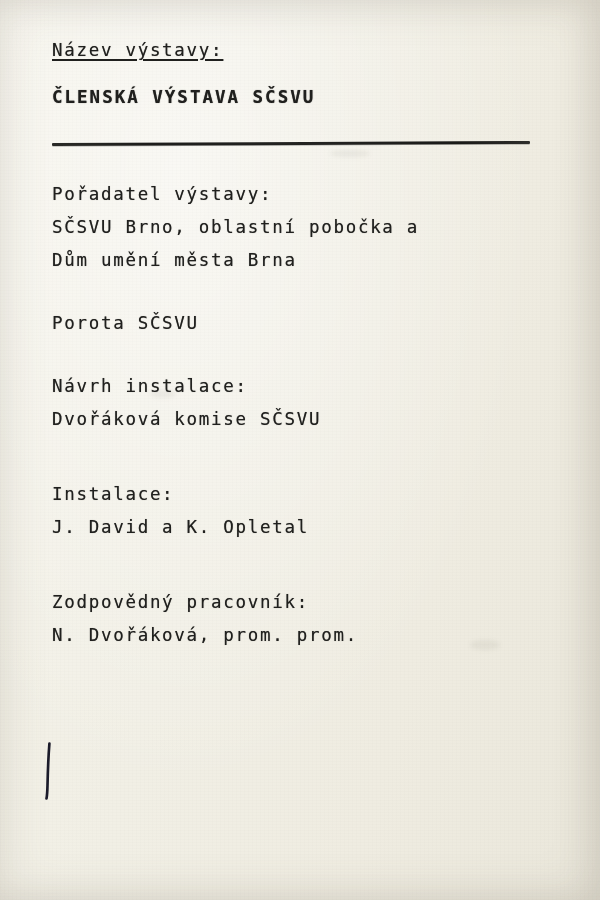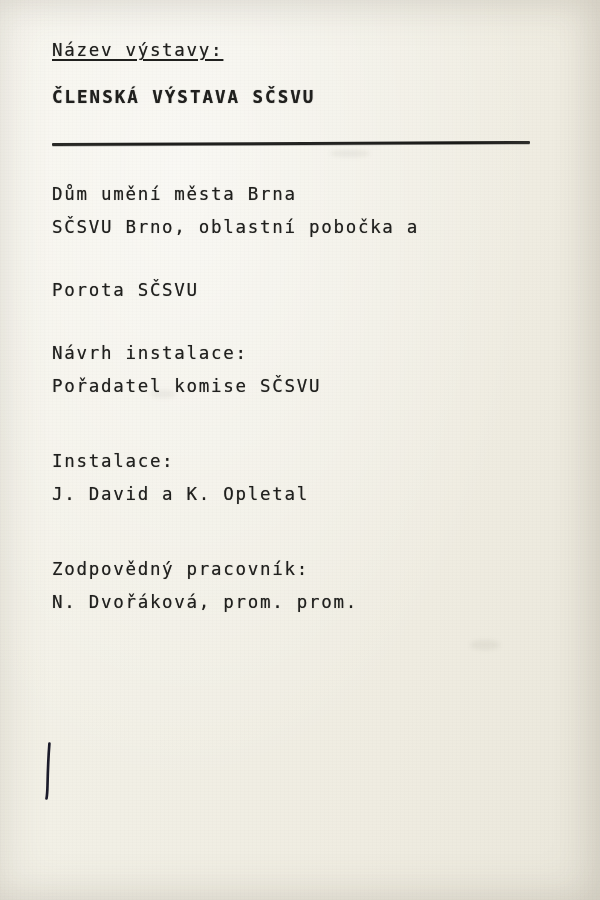--- a/index.html
+++ b/index.html
@@ -130,35 +130,36 @@
       <div class="line label"><span class="underline-tail">Název výstavy:</span></div>
       <div class="gap-sm"></div>
       <div class="line strong">ČLENSKÁ VÝSTAVA SČSVU</div>
     </div>
 
     <div class="rule">
       <div class="bar"></div>
     </div>
 
     <div class="block">
+      <div class="line label">Pořadatel výstavy:</div>
+      <div class="line">SČSVU Brno, oblastní pobočka a</div>
       <div class="line">Dům umění města Brna</div>
-      <div class="line">SČSVU Brno, oblastní pobočka a</div>
     </div>
 
     <div class="gap-md"></div>
 
     <div class="block">
       <div class="line">Porota SČSVU</div>
     </div>
 
     <div class="gap-md"></div>
 
     <div class="block">
       <div class="line label">Návrh instalace:</div>
-      <div class="line">Pořadatel komise SČSVU</div>
+      <div class="line">Dvořáková komise SČSVU</div>
     </div>
 
     <div class="gap-lg"></div>
 
     <div class="block">
       <div class="line label">Instalace:</div>
       <div class="line">J. David a K. Opletal</div>
     </div>
 
     <div class="gap-lg"></div>

